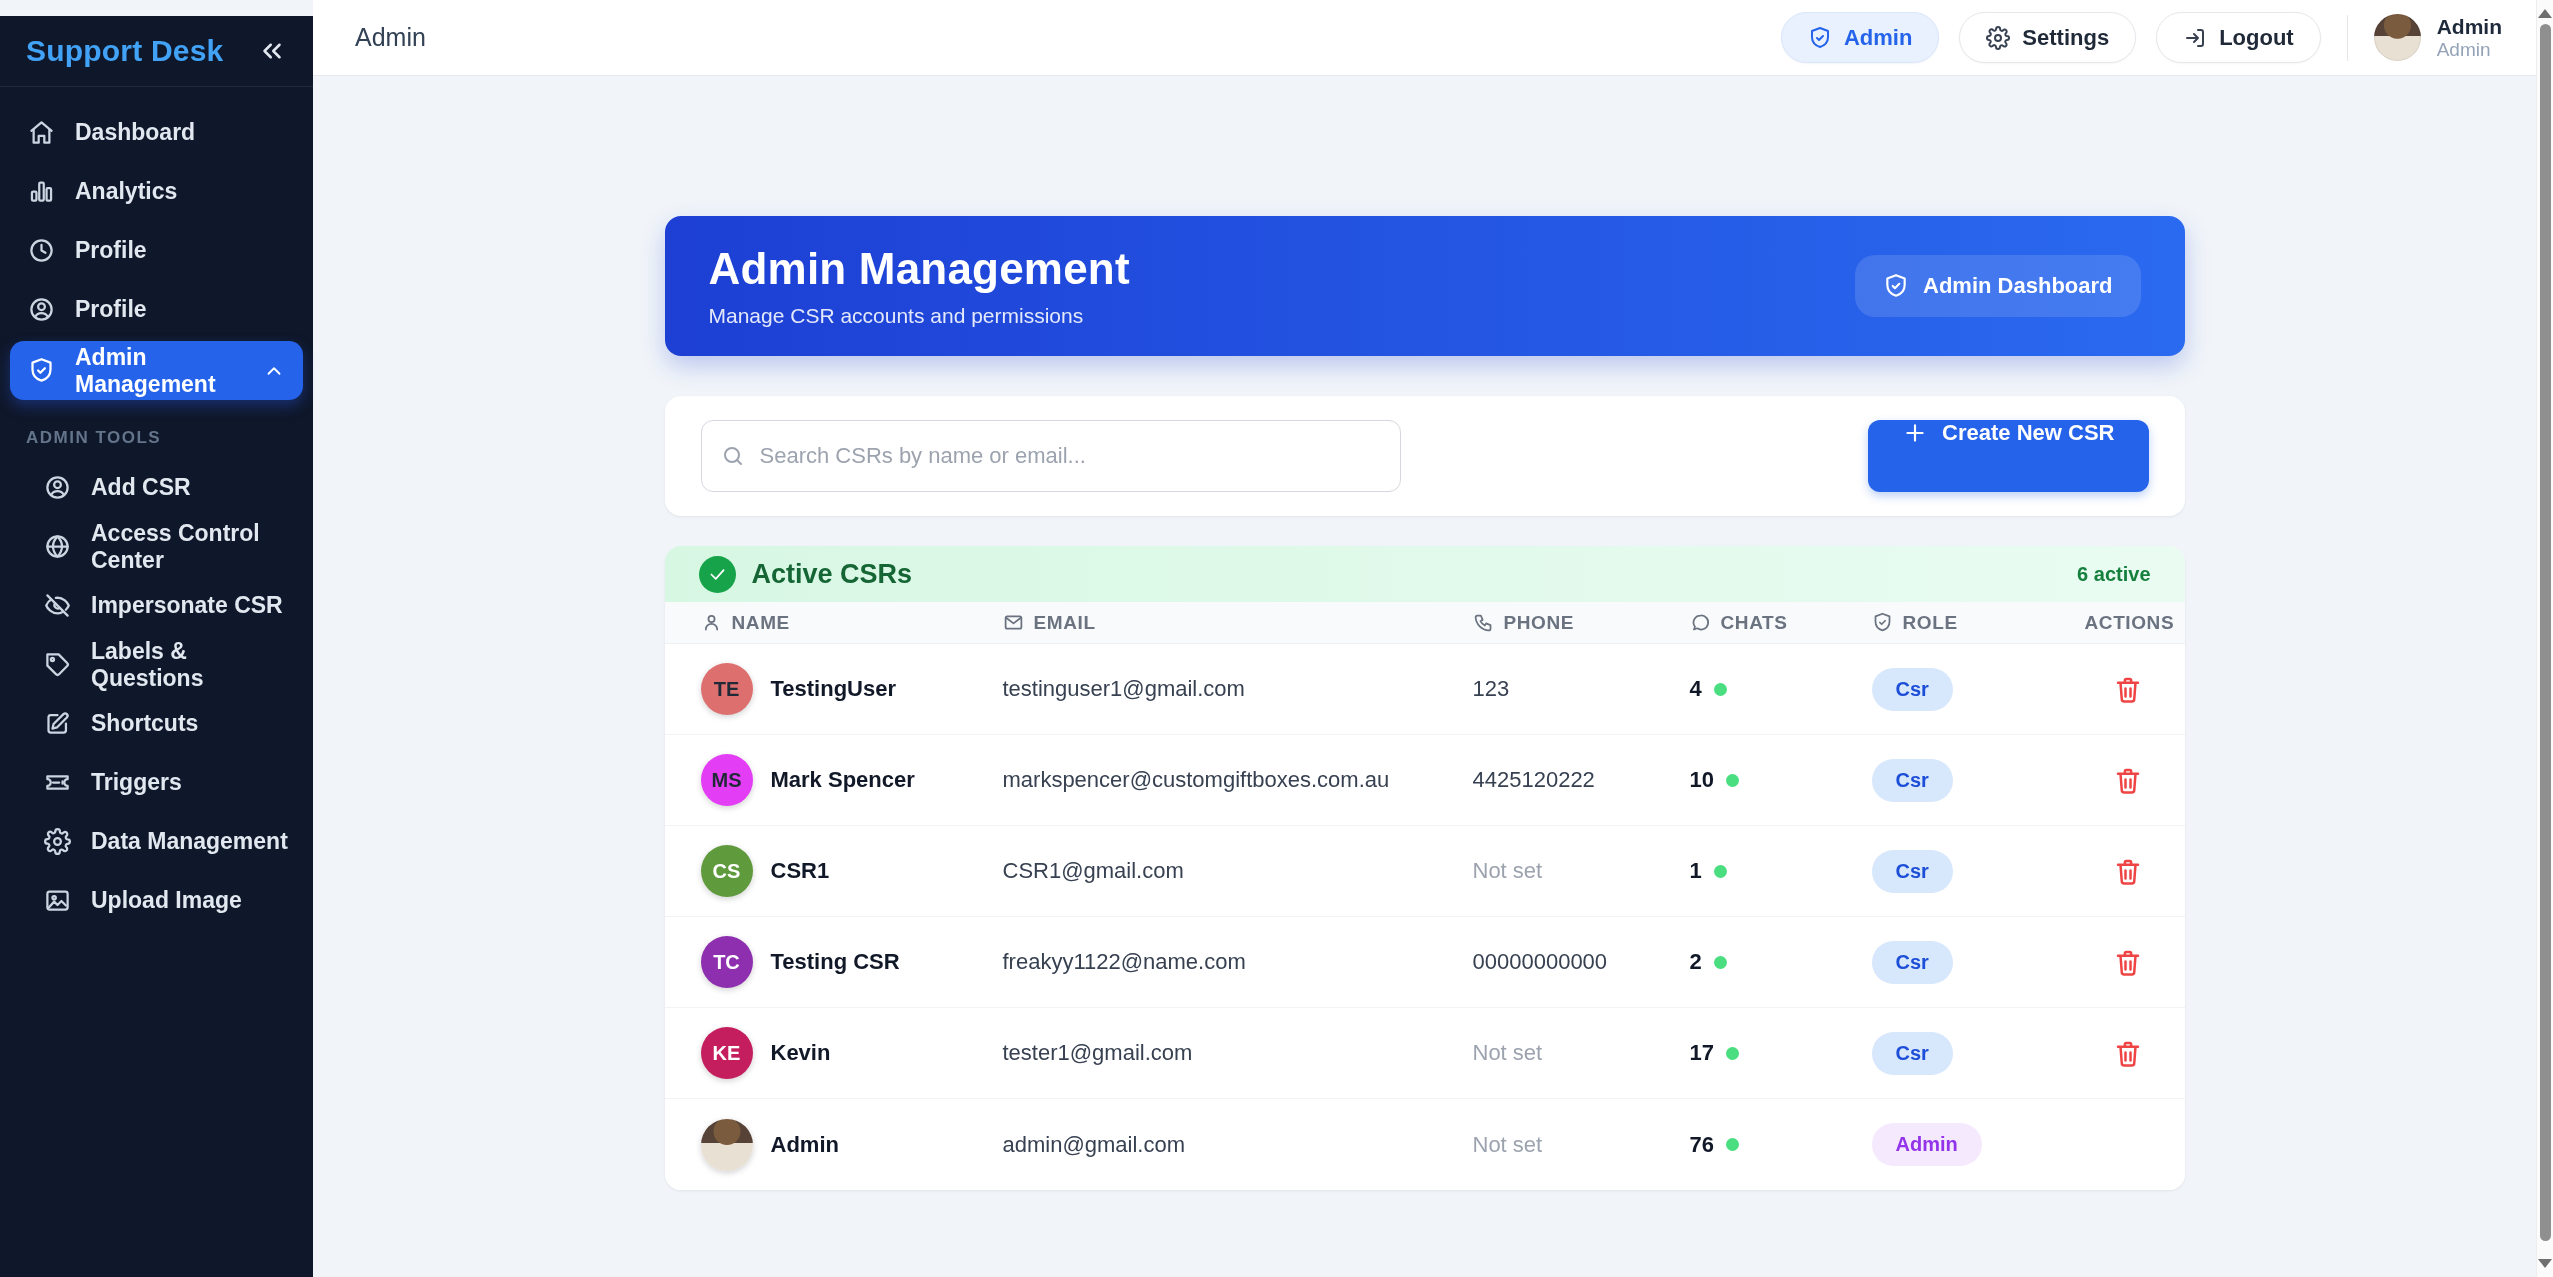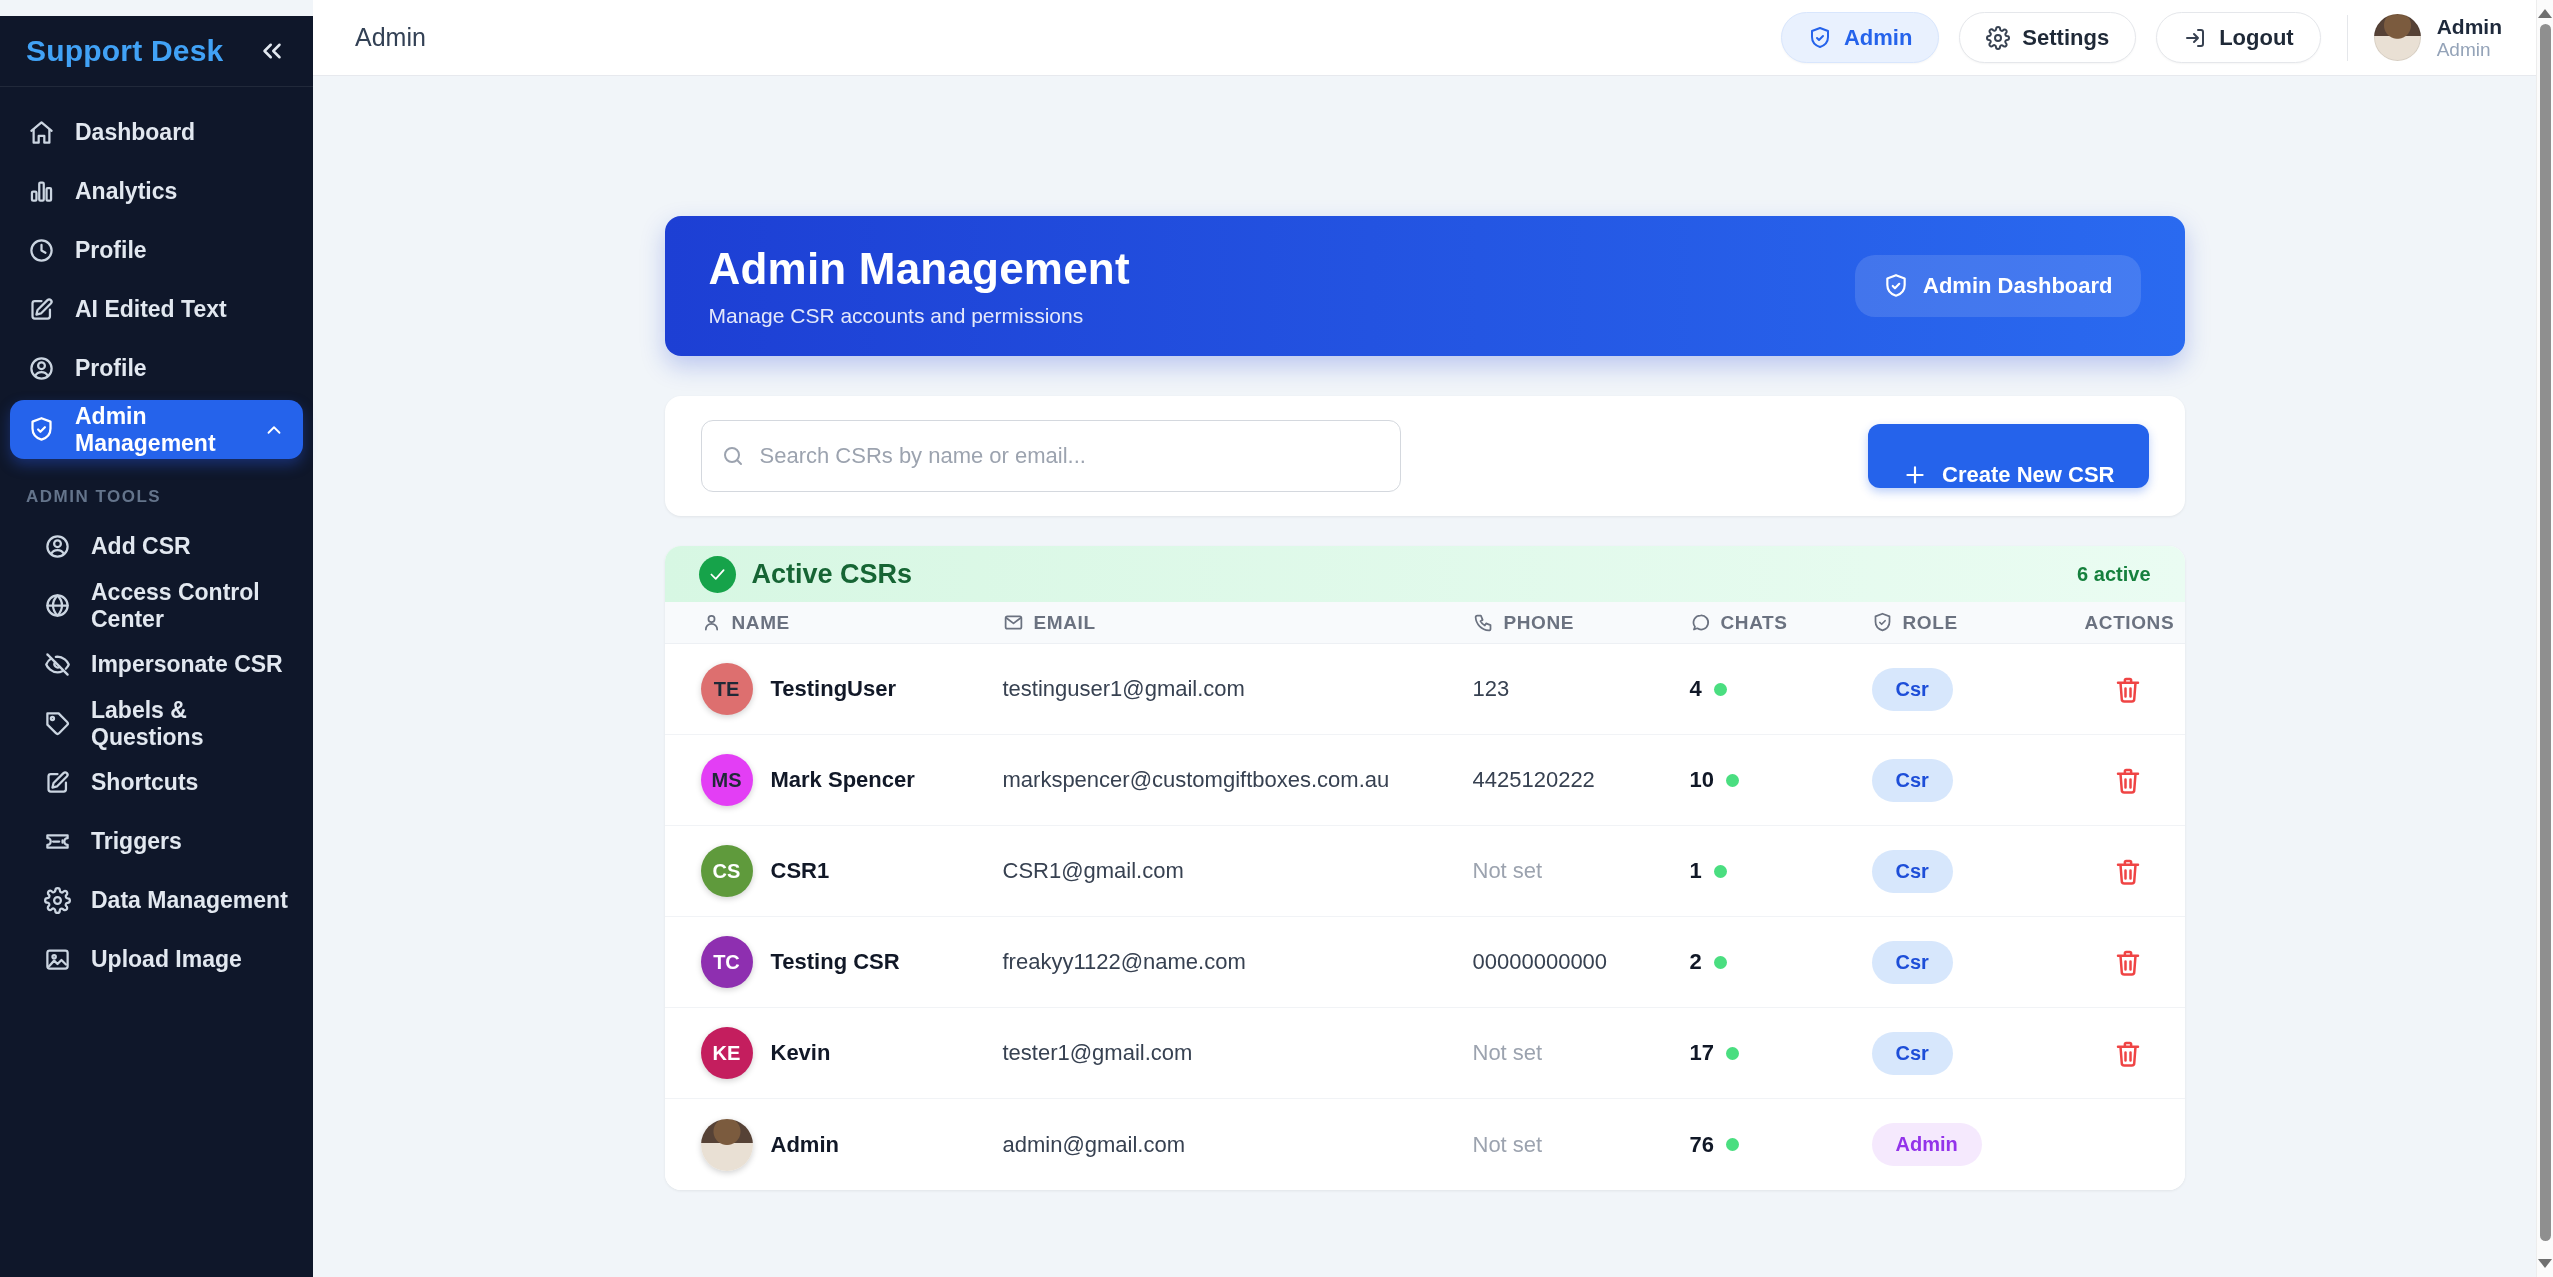--- a/index.html
+++ b/index.html
@@ -58,21 +58,21 @@
   .banner p { color:rgba(255,255,255,0.88); font-size:21px; margin-top:10px; }
   .banner-btn { display:flex; align-items:center; gap:14px; background:rgba(255,255,255,0.13); border:none; border-radius:20px; height:62px; padding:0 28px; color:#ffffff; font-size:22px; font-weight:600; cursor:pointer; font-family:inherit; }
   .banner-btn svg { width:26px; height:26px; stroke:#ffffff; }
 
   .search-card { margin-top:40px; background:#ffffff; border-radius:16px; box-shadow:0 1px 3px rgba(0,0,0,0.07); padding:24px 36px; display:flex; align-items:center; justify-content:space-between; }
   .search-box { position:relative; width:700px; }
   .search-box .icon { position:absolute; left:20px; top:50%; transform:translateY(-50%); display:flex; }
   .search-box .icon svg { width:24px; height:24px; stroke:#9ca3af; }
   .search-box input { width:100%; height:72px; border:1.5px solid #d4d8de; border-radius:12px; padding:0 20px 0 58px; font-size:22px; color:#111827; outline:none; font-family:inherit; background:#ffffff; }
   .search-box input::placeholder { color:#9ca3af; }
-  .create-btn { display:flex; align-items:flex-end; gap:14px; background:var(--accent-blue,#2563eb); color:#ffffff; border:none; border-radius:12px; height:64px; padding:0 34px; font-size:22px; font-weight:700; cursor:pointer; font-family:inherit; box-shadow:0 4px 10px rgba(37,99,235,0.3); }
+  .create-btn { display:flex; align-items:flex-start; gap:14px; background:var(--accent-blue,#2563eb); color:#ffffff; border:none; border-radius:12px; height:72px; padding:0 34px; font-size:22px; font-weight:700; cursor:pointer; font-family:inherit; box-shadow:0 4px 10px rgba(37,99,235,0.3); }
   .create-btn svg { width:26px; height:26px; stroke:#ffffff; }
 
   .table-card { margin-top:30px; background:#ffffff; border-radius:16px; box-shadow:0 1px 3px rgba(0,0,0,0.07); overflow:hidden; }
   .table-head { height:56px; background:linear-gradient(90deg,#d7f7e3,#eafcf2); display:flex; align-items:center; padding:0 34px; gap:16px; }
   .check-circle { width:37px; height:37px; border-radius:50%; background:var(--status-green,#16a34a); display:flex; align-items:center; justify-content:center; }
   .check-circle svg { width:21px; height:21px; stroke:#ffffff; }
   .table-head h3 { font-size:27px; font-weight:700; color:#166534; }
   .active-count { margin-left:auto; font-size:20px; font-weight:600; color:#15803d; }
 
   .grid-row { display:grid; grid-template-columns:302px 470px 217px 182px 213px 1fr; align-items:center; padding:0 36px; }
@@ -150,29 +150,20 @@
             <svg viewBox="0 0 24 24" width="27" height="27">
               <circle cx="12" cy="12" r="9"></circle>
               <path d="M12 7v5l3.5 2"></path>
             </svg>
           </span>
           <span class="nav-label">Profile</span>
         </div>
         <div class="nav-item">
           <span class="icon ">
             <svg viewBox="0 0 24 24" width="27" height="27">
-              <path d="M12 4.5H6a2 2 0 0 0-2 2V18a2 2 0 0 0 2 2h11.5a2 2 0 0 0 2-2v-6"></path>
-              <path d="M17.3 3.7a2.1 2.1 0 0 1 3 3L11.5 15.5l-4 1 1-4Z"></path>
-            </svg>
-          </span>
-          <span class="nav-label">AI Edited Text</span>
-        </div>
-        <div class="nav-item">
-          <span class="icon ">
-            <svg viewBox="0 0 24 24" width="27" height="27">
               <circle cx="12" cy="12" r="9"></circle>
               <circle cx="12" cy="9.5" r="3"></circle>
               <path d="M6.3 18.6a6.5 6.5 0 0 1 11.4 0"></path>
             </svg>
           </span>
           <span class="nav-label">Profile</span>
         </div>
         <div class="nav-item active">
           <span class="icon ">
             <svg viewBox="0 0 24 24" width="27" height="27">

